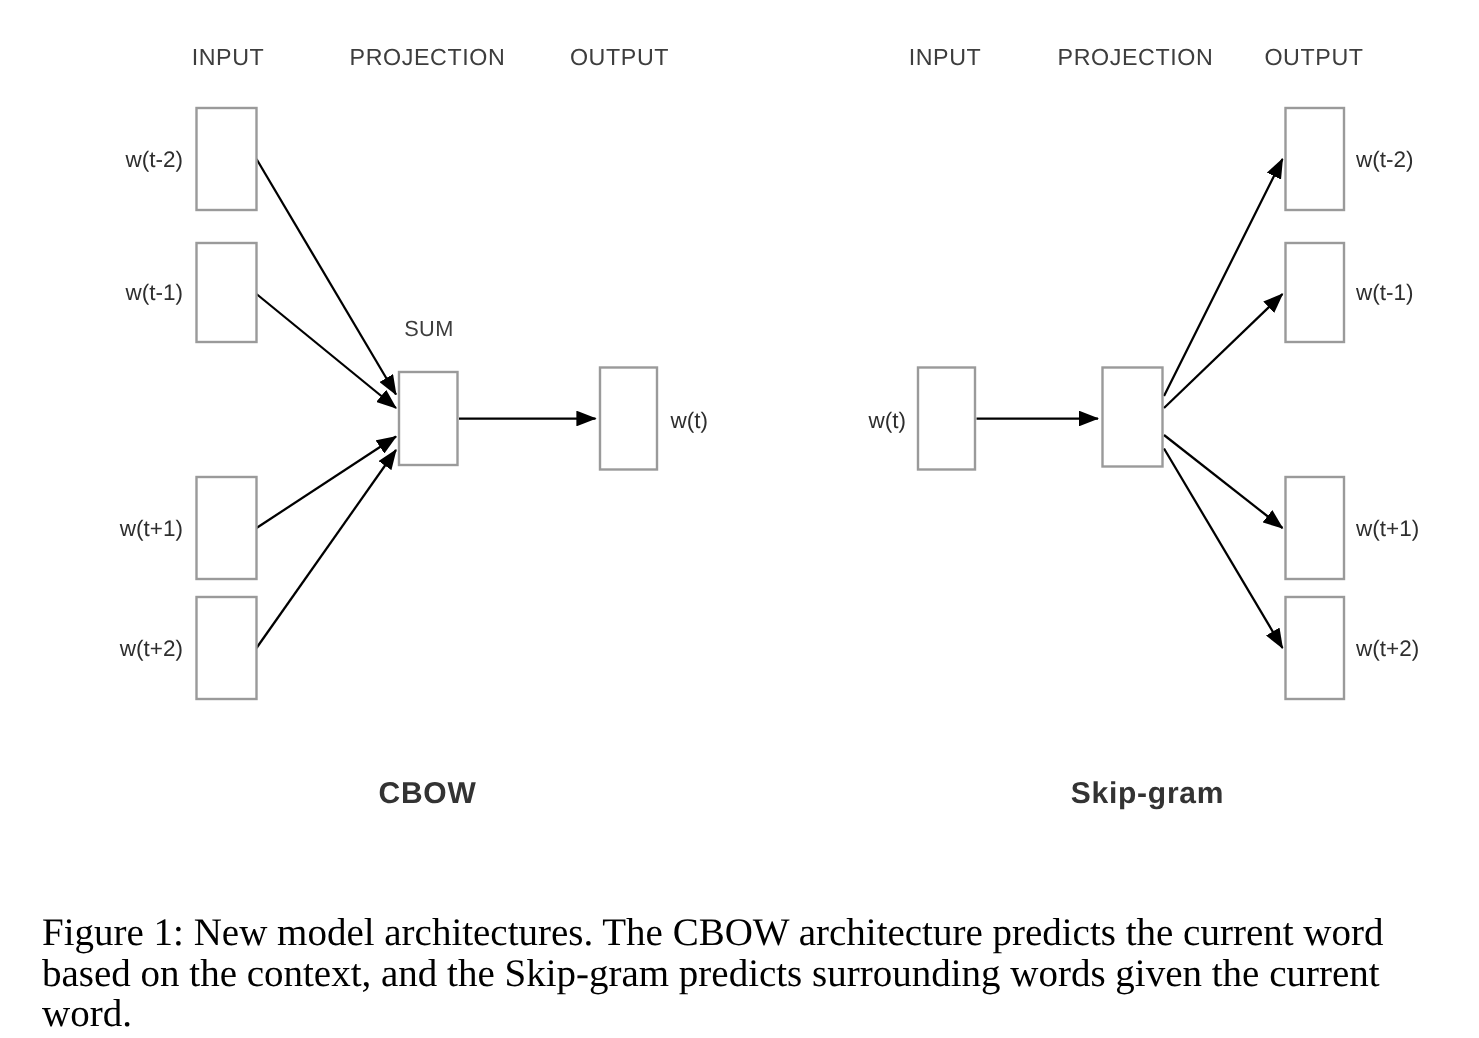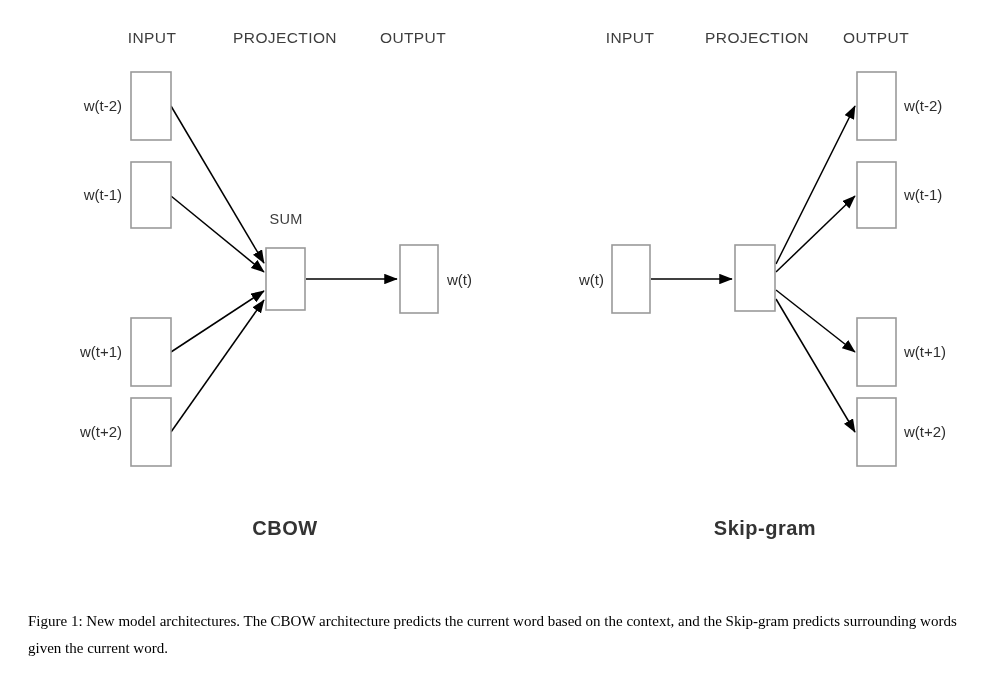--- a/index.html
+++ b/index.html
@@ -63,21 +63,21 @@
     stroke: #000000;
     stroke-width: 1.5;
     fill: none;
   }
   .caption {
     position: absolute;
     left: 28px;
     top: 608px;
     width: 934px;
     font-family: "Liberation Serif", serif;
-    font-size: 15px;
+    font-size: 26px;
     line-height: 27px;
     color: #000000;
     text-align: left;
   }
 </style>
 </head>
 <body>
 
 <div id="figure-root">
 

